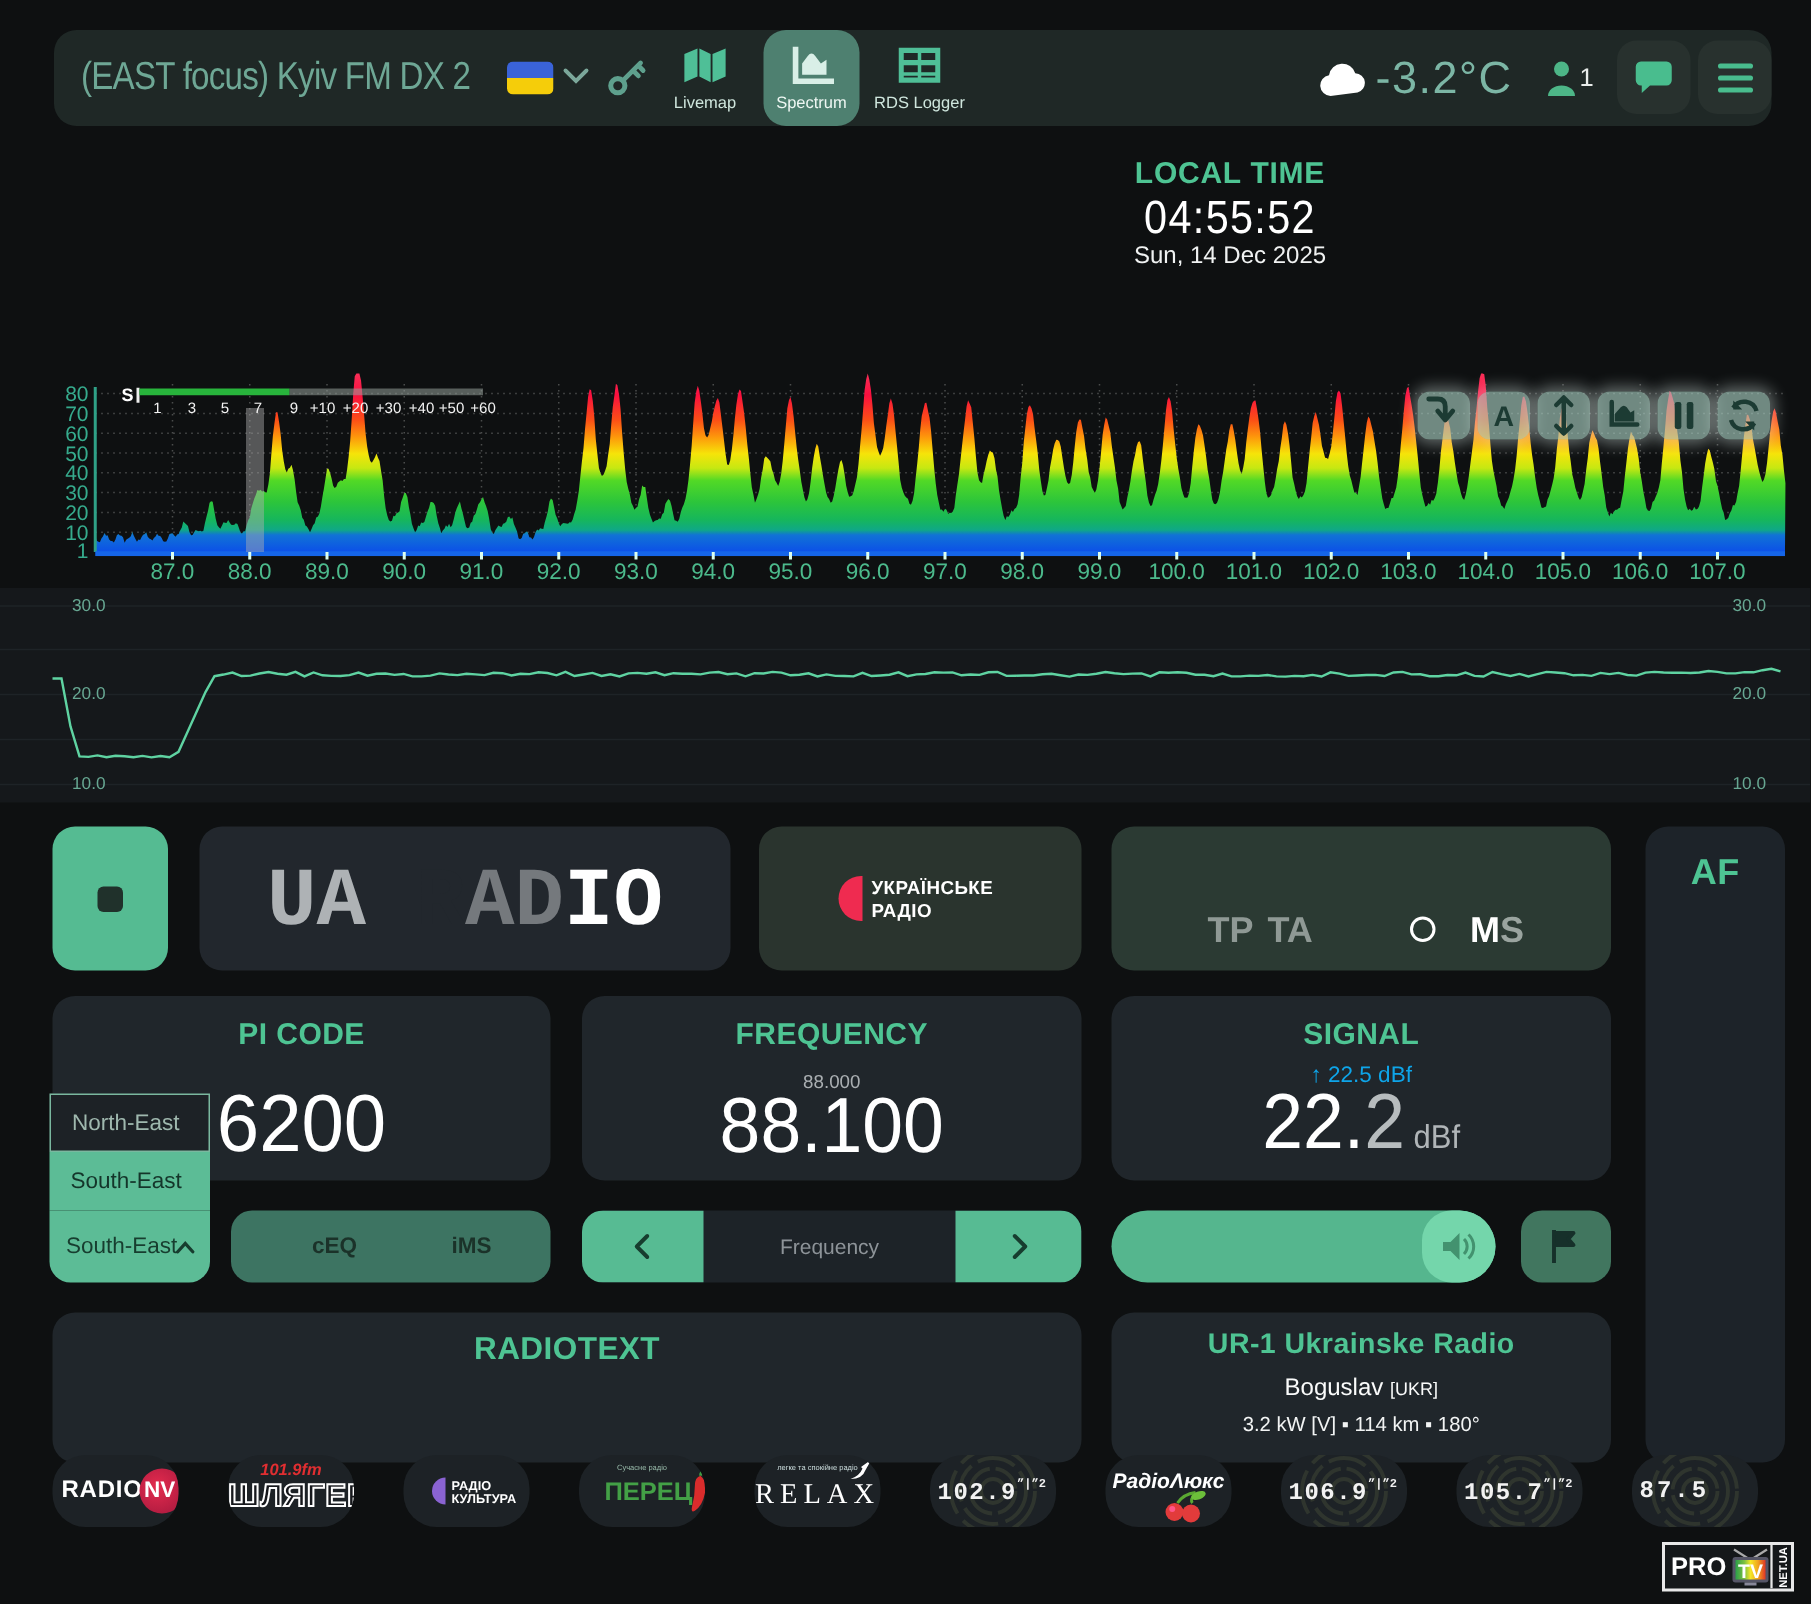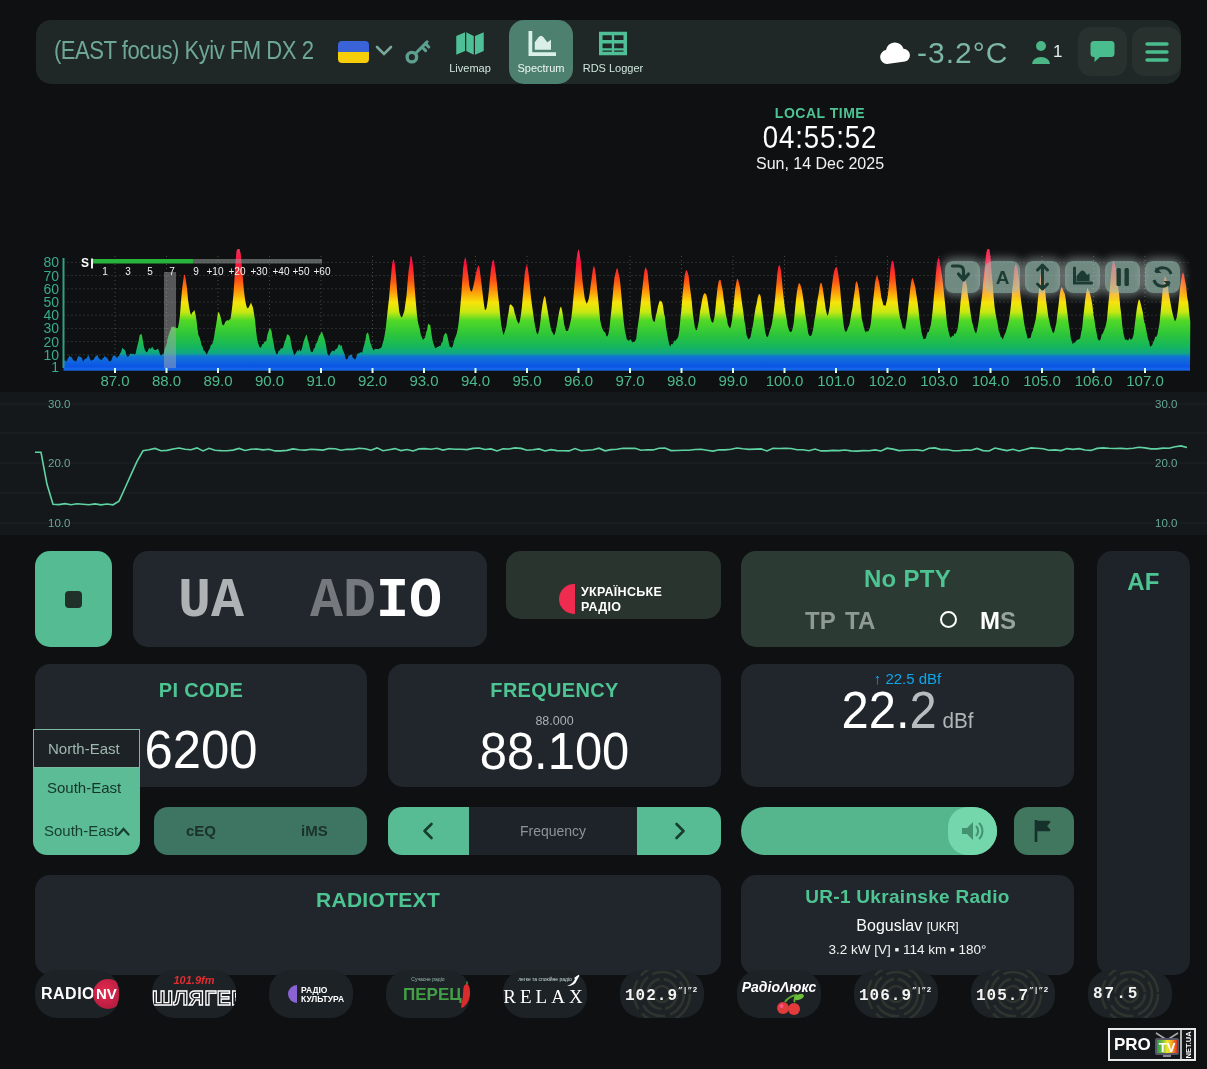--- a/index.html
+++ b/index.html
@@ -14,21 +14,21 @@
 #flag{position:absolute;left:302px;top:21px;width:31px;height:22px;border-radius:4px;overflow:hidden}
 #flag .b{height:11px;background:#3a63d8}#flag .y{height:11px;background:#f5cd0a}
 .navitem{position:absolute;top:0;width:64px;height:64px;text-align:center;color:#cfe6dd}
 .navitem svg{margin-top:11px}
 .navitem .lb{font-size:11px;color:#cfe6dd;margin-top:2px}
 #nav-spectrum{background:#4e8070;border-radius:15px}
 #temp{position:absolute;left:881px;top:16px;font-size:30px;color:#7cb6a5;font-weight:400;letter-spacing:1px}
 .sqbtn{position:absolute;top:7px;width:49px;height:49px;background:#28312e;border-radius:13px;display:flex;align-items:center;justify-content:center}
 
 #ltime{position:absolute;left:700px;top:105px;width:240px;text-align:center}
-#ltime .l1{font-size:14px;font-weight:bold;color:#4ec493;letter-spacing:.5px}
+#ltime .l1{font-size:20px;font-weight:bold;color:#4ec493;letter-spacing:.5px}
 #ltime .l2{font-size:31px;color:#fff;line-height:34px;letter-spacing:1px;transform:scaleX(.89)}
 #ltime .l3{font-size:16px;color:#f0f2f2}
 </style>
 </head>
 <body>
 <div id="topbar">
   <div id="title">(EAST focus) Kyiv FM DX 2</div>
   <div id="flag">
       <div class="b"></div>
       <div class="y"></div>
@@ -258,26 +258,25 @@
 <div class="abs" style="left:1155px;top:65px;font-size:11.5px;color:#67a792">20.0</div>
 <div class="abs" style="left:1155px;top:125px;font-size:11.5px;color:#67a792">10.0</div>
 </div>
 
 <div class="abs" style="left:35px;top:551px;width:77px;height:96px;background:#55bb92;border-radius:15px;display:flex;align-items:center;justify-content:center">
   <div style="width:17px;height:17px;background:#20312b;border-radius:4px"></div>
 </div>
 <div class="card" style="left:133px;top:551px;width:354px;height:96px;background:#22272d">
   <div style="font-family:'Liberation Mono',monospace;font-weight:bold;font-size:55px;line-height:101px;letter-spacing:-2px;text-align:center;letter-spacing:0"><span style="color:#aeb2b5">UA</span><span style="opacity:0"> </span><span style="color:#22272d">R</span><span style="color:#75797d">AD</span><span style="color:#fff">IO</span></div>
 </div>
-<div class="card" style="left:506px;top:551px;width:215px;height:68px;background:#2a342e">
+<div class="card" style="left:506px;top:551px;width:215px;height:96px;background:#2a342e">
   <div class="abs" style="left:53px;top:33px;width:16px;height:30px;background:#ef2b50;border-radius:16px 0 0 16px"></div>
   <div class="abs" style="left:75px;top:34px;font-size:12.5px;font-weight:bold;color:#fff;line-height:14.5px;letter-spacing:.3px">УКРАЇНСЬКЕ<br>РАДІО</div>
 </div>
 <div class="card" style="left:741px;top:551px;width:333px;height:96px;background:#2b3a33">
-  <div class="hdr" style="font-size:24px;margin-top:14px;color:#4ec493">No PTY</div>
   <div class="abs" style="left:0;top:56px;width:100%;height:30px">
     <span class="abs" style="left:64px;font-size:24px;font-weight:bold;color:#8f9995">TP</span>
     <span class="abs" style="left:104px;font-size:24px;font-weight:bold;color:#8f9995">TA</span>
     <span class="abs" style="left:199px;top:4px;width:17px;height:17px;border:2.5px solid #fff;border-radius:50%"></span>
     <span class="abs" style="left:239px;font-size:24px;font-weight:bold;color:#fff">M<span style="color:#9aa49f">S</span></span>
   </div>
 </div>
 <div class="card" style="left:1097px;top:551px;width:93px;height:424px;background:#1d2329">
   <div class="hdr" style="font-size:24px;margin-top:17px">AF</div>
 </div>
@@ -285,36 +284,37 @@
 <div class="card" style="left:35px;top:664px;width:332px;height:123px">
   <div class="hdr" style="font-size:20px;margin-top:15px">PI CODE</div>
   <div style="font-size:54px;text-align:center;margin-top:16px;color:#fff;letter-spacing:0;transform:scaleX(.94)">6200</div>
 </div>
 <div class="card" style="left:388px;top:664px;width:333px;height:123px">
   <div class="hdr" style="font-size:20px;margin-top:15px">FREQUENCY</div>
   <div style="font-size:12.5px;text-align:center;color:#a9aeb1;margin-top:12px">88.000</div>
   <div style="font-size:52px;text-align:center;color:#fff;margin-top:-7px;transform:scaleX(.94)">88.100</div>
 </div>
 <div class="card" style="left:741px;top:664px;width:333px;height:123px">
+  <div class="hdr" style="font-size:20px;margin-top:15px">SIGNAL</div>
   <div style="font-size:15px;text-align:center;color:#0ea5e9;margin-top:6px">↑ 22.5 dBf</div>
   <div style="font-size:52px;text-align:center;color:#fff;margin-top:-7px;transform:scaleX(.94)"><span>22.</span><span style="color:#b7bcbe">2</span><span style="font-size:22px;color:#b0b5b8">&nbsp;dBf</span></div>
 </div>
 
 <div class="abs" style="left:33px;top:729px;width:107px;height:126px;z-index:5">
   <div style="height:39px;background:#1d2226;border:1px solid #7ab89f;color:#9fb8ae;font-size:15px;line-height:38px;padding-left:14px">North-East</div>
   <div style="height:39px;background:#5cbc96;color:#14352a;font-size:15px;line-height:40px;padding-left:14px">South-East</div>
   <div style="position:relative;height:48px;background:#5cbc96;color:#173d2f;font-size:15px;line-height:48px;padding-left:11px;border-radius:0 0 14px 14px">South-East
     <svg style="position:absolute;right:10px;top:20px" width="13" height="9" viewBox="0 0 13 9">
         <path d="M1.5 7.5 L6.5 2 L11.5 7.5" stroke="#173d2f" stroke-width="2.2" fill="none" stroke-linecap="round"></path>
       </svg>
   </div>
 </div>
 
 <div class="abs" style="left:154px;top:807px;width:213px;height:48px;background:#3d7462;border-radius:14px">
-  <span class="abs" style="left:32px;top:15px;font-size:15px;font-weight:bold;color:#1b3229">cEQ</span>
+  <span class="abs" style="left:54px;top:15px;font-size:15px;font-weight:bold;color:#1b3229">cEQ</span>
   <span class="abs" style="left:147px;top:15px;font-size:15px;font-weight:bold;color:#1b3229">iMS</span>
 </div>
 <div class="abs" style="left:388px;top:807px;width:333px;height:48px;background:#1d2328;border-radius:14px;overflow:hidden">
   <div class="abs" style="left:0;top:0;width:81px;height:48px;background:#57bb93"></div>
   <svg class="abs" style="left:33px;top:15px" width="14" height="18" viewBox="0 0 14 18">
       <path d="M10.5 2 L3.5 9 L10.5 16" stroke="#173d2f" stroke-width="2.6" fill="none" stroke-linecap="round" stroke-linejoin="round"></path>
     </svg>
   <div class="abs" style="left:81px;top:0;width:168px;height:48px;font-size:14px;color:#8d9398;text-align:center;line-height:48px">Frequency</div>
   <div class="abs" style="left:249px;top:0;width:84px;height:48px;background:#57bb93"></div>
   <svg class="abs" style="left:285px;top:15px" width="14" height="18" viewBox="0 0 14 18">

